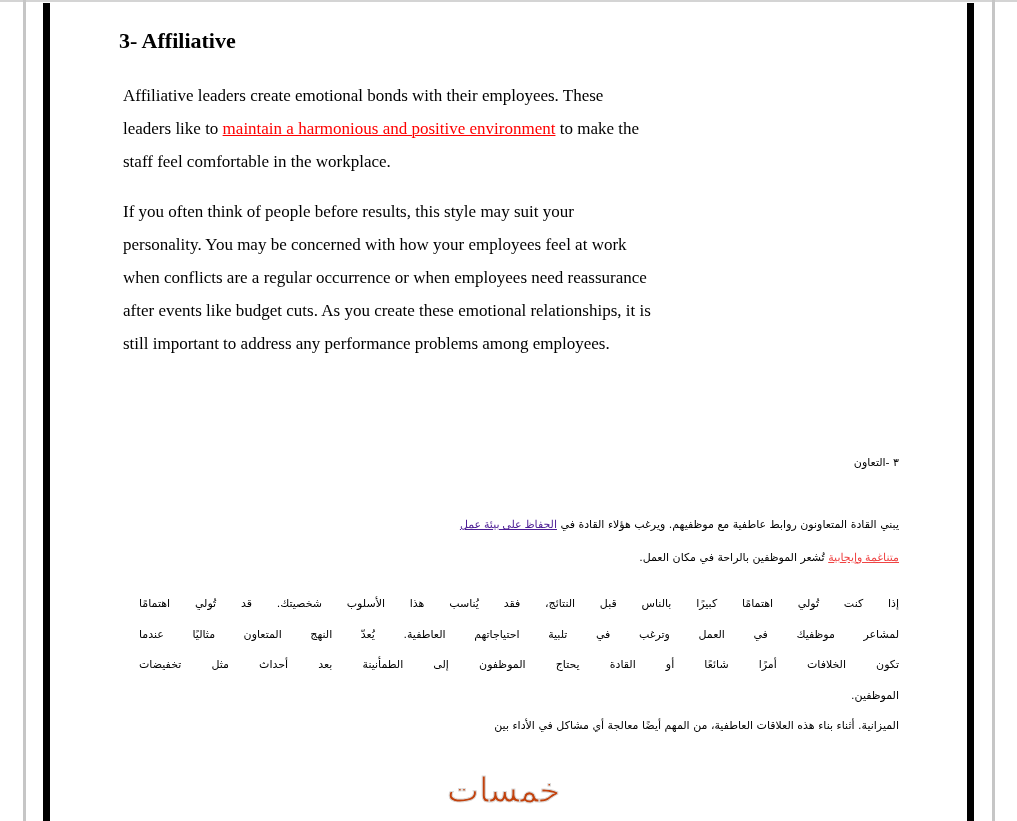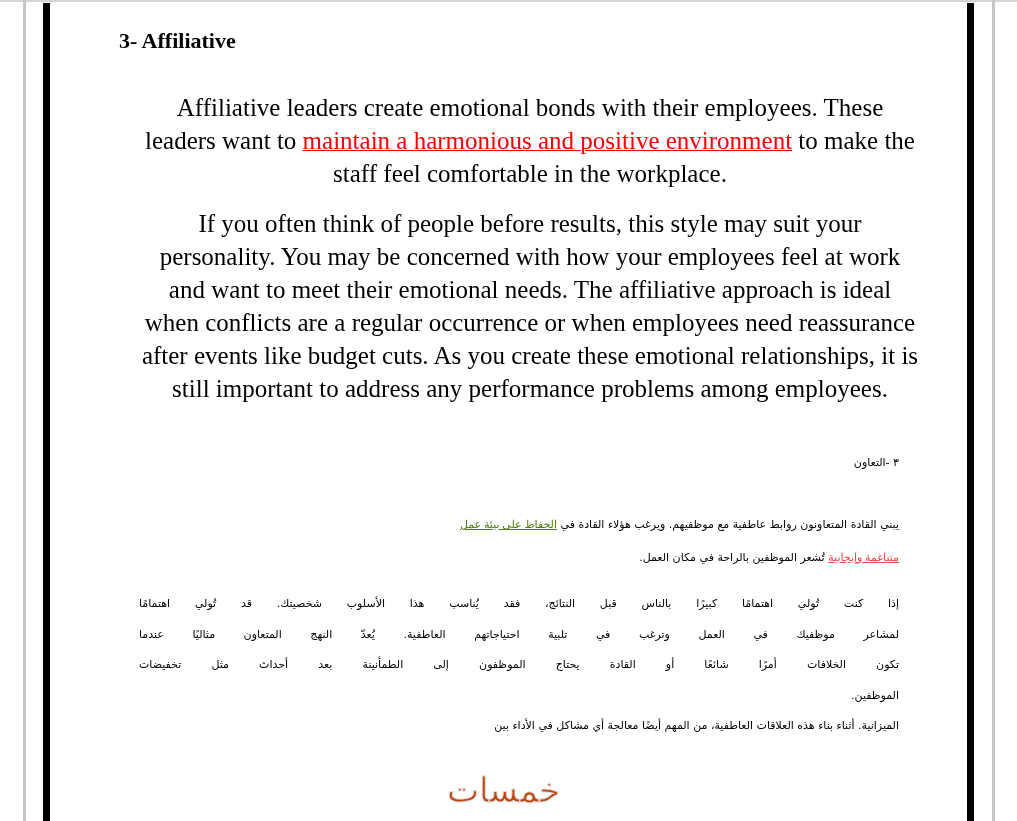--- a/index.html
+++ b/index.html
@@ -15,21 +15,21 @@
   .border-left { position: absolute; left: 43px; top: 3px; width: 7px; height: 818px; background: #000; }
   .border-right { position: absolute; left: 967px; top: 3px; width: 7px; height: 818px; background: #000; }
 
   .page { position: absolute; left: 119px; top: 0; width: 790px; }
   .en-heading {
     position: absolute; left: 0; top: 28px;
     font-weight: bold; font-size: 22px; white-space: nowrap;
   }
   .en-para {
     position: absolute; left: 0; width: 790px;
-    font-size: 25px; line-height: 33px; margin: 16px; text-align: center;
+    font-size: 17px; line-height: 33px; margin: 4px;
   }
   .en-para .line { display: block; white-space: nowrap; }
   .p1 { top: 75px; }
   .p2 { top: 191px; }
   .link-red { color: #ff0000; text-decoration: underline; text-decoration-thickness: 1px; font-family: Liberation Serif, serif; }
 
   .ar {
     position: absolute; right: 118px; direction: rtl; text-align: right;
     font-family: "DejaVu Sans", sans-serif; font-size: 11px;
   }
@@ -54,38 +54,37 @@
 <div class="gutter-left"></div>
 <div class="gutter-right"></div>
 <div class="border-left"></div>
 <div class="border-right"></div>
 
 <div class="page">
   <div class="en-heading">3- Affiliative</div>
 
   <p class="en-para p1">
     <span class="line">Affiliative leaders create emotional bonds with their employees. These</span>
-    <span class="line"><span>leaders want to </span><span class="link-red" style="color: rgb(255, 0, 0);">maintain a harmonious and positive environment</span><span> to make the</span></span>
+    <span class="line"><span>leaders like to </span><span class="link-red" style="color: rgb(255, 0, 0);">maintain a harmonious and positive environment</span><span> to make the</span></span>
     <span class="line">staff feel comfortable in the workplace.</span>
   </p>
 
   <p class="en-para p2">
     <span class="line">If you often think of people before results, this style may suit your</span>
     <span class="line">personality. You may be concerned with how your employees feel at work</span>
-    <span class="line">and want to meet their emotional needs. The affiliative approach is ideal</span>
     <span class="line">when conflicts are a regular occurrence or when employees need reassurance</span>
     <span class="line">after events like budget cuts. As you create these emotional relationships, it is</span>
     <span class="line">still important to address any performance problems among employees.</span>
   </p>
 </div>
 
 <div class="ar ar-heading">٣ -التعاون</div>
 
 <div class="ar ar-p1">
-  <span class="line"><span>يبني القادة المتعاونون روابط عاطفية مع موظفيهم. ويرغب هؤلاء القادة في </span><span class="link-red" style="color: #4d7c0f;">الحفاظ على بيئة عمل </span></span>
+  <span class="line"><span>يبني القادة المتعاونون روابط عاطفية مع موظفيهم. ويرغب هؤلاء القادة في </span><span class="link-red" style="color: #4c1d95;">الحفاظ على بيئة عمل </span></span>
   <span class="line"><span class="link-red" style="color: #ef4444;">متناغمة وإيجابية</span><span> تُشعر الموظفين بالراحة في مكان العمل.</span></span>
 </div>
 
 <div class="ar ar-p2 ar-justify">
   <span class="line">إذا كنت تُولي اهتمامًا كبيرًا بالناس قبل النتائج، فقد يُناسب هذا الأسلوب شخصيتك. قد تُولي اهتمامًا</span>
   <span class="line">لمشاعر موظفيك في العمل وترغب في تلبية احتياجاتهم العاطفية. يُعدّ النهج المتعاون مثاليًا عندما</span>
   <span class="line">تكون الخلافات أمرًا شائعًا أو القادة يحتاج الموظفون إلى الطمأنينة بعد أحداث مثل تخفيضات</span>
   <span class="line last">الموظفين.</span>
   <span class="line last">الميزانية. أثناء بناء هذه العلاقات العاطفية، من المهم أيضًا معالجة أي مشاكل في الأداء بين</span>
 </div>

